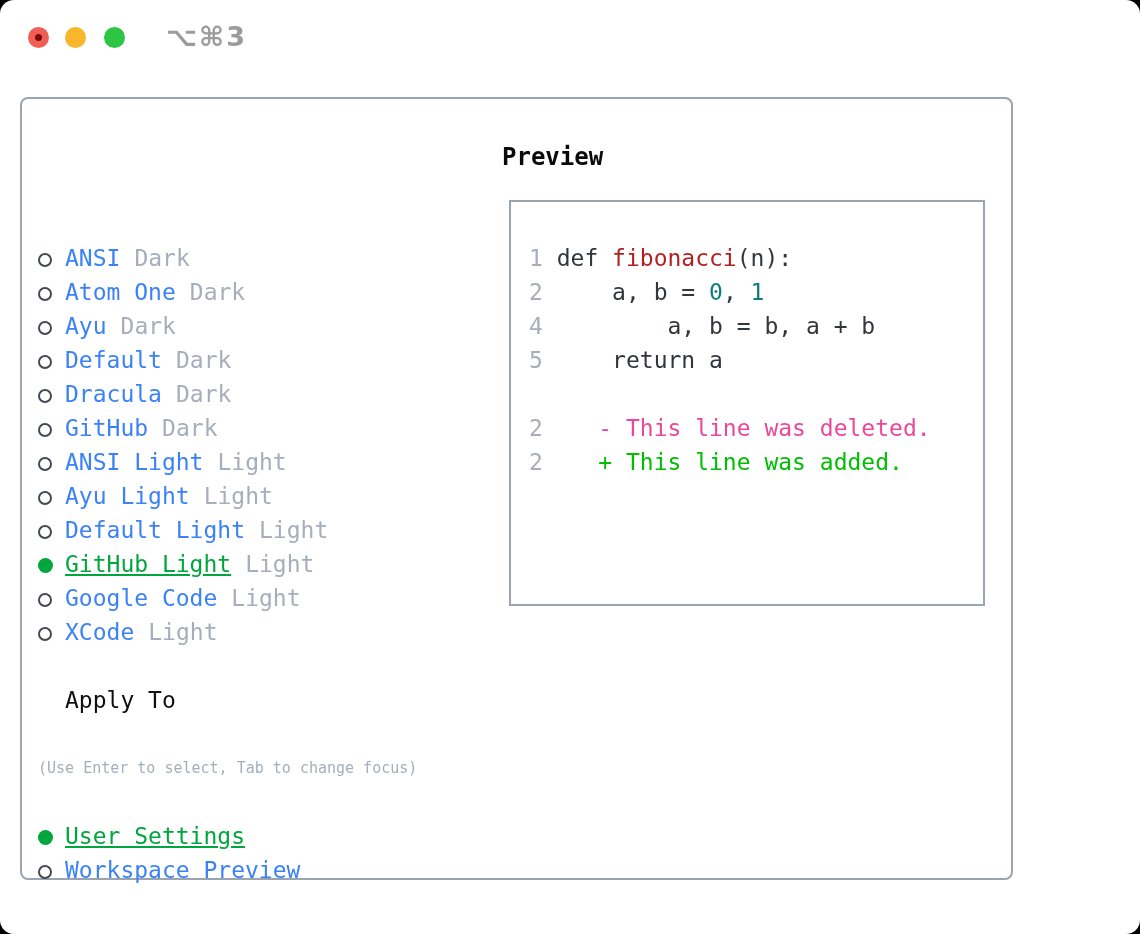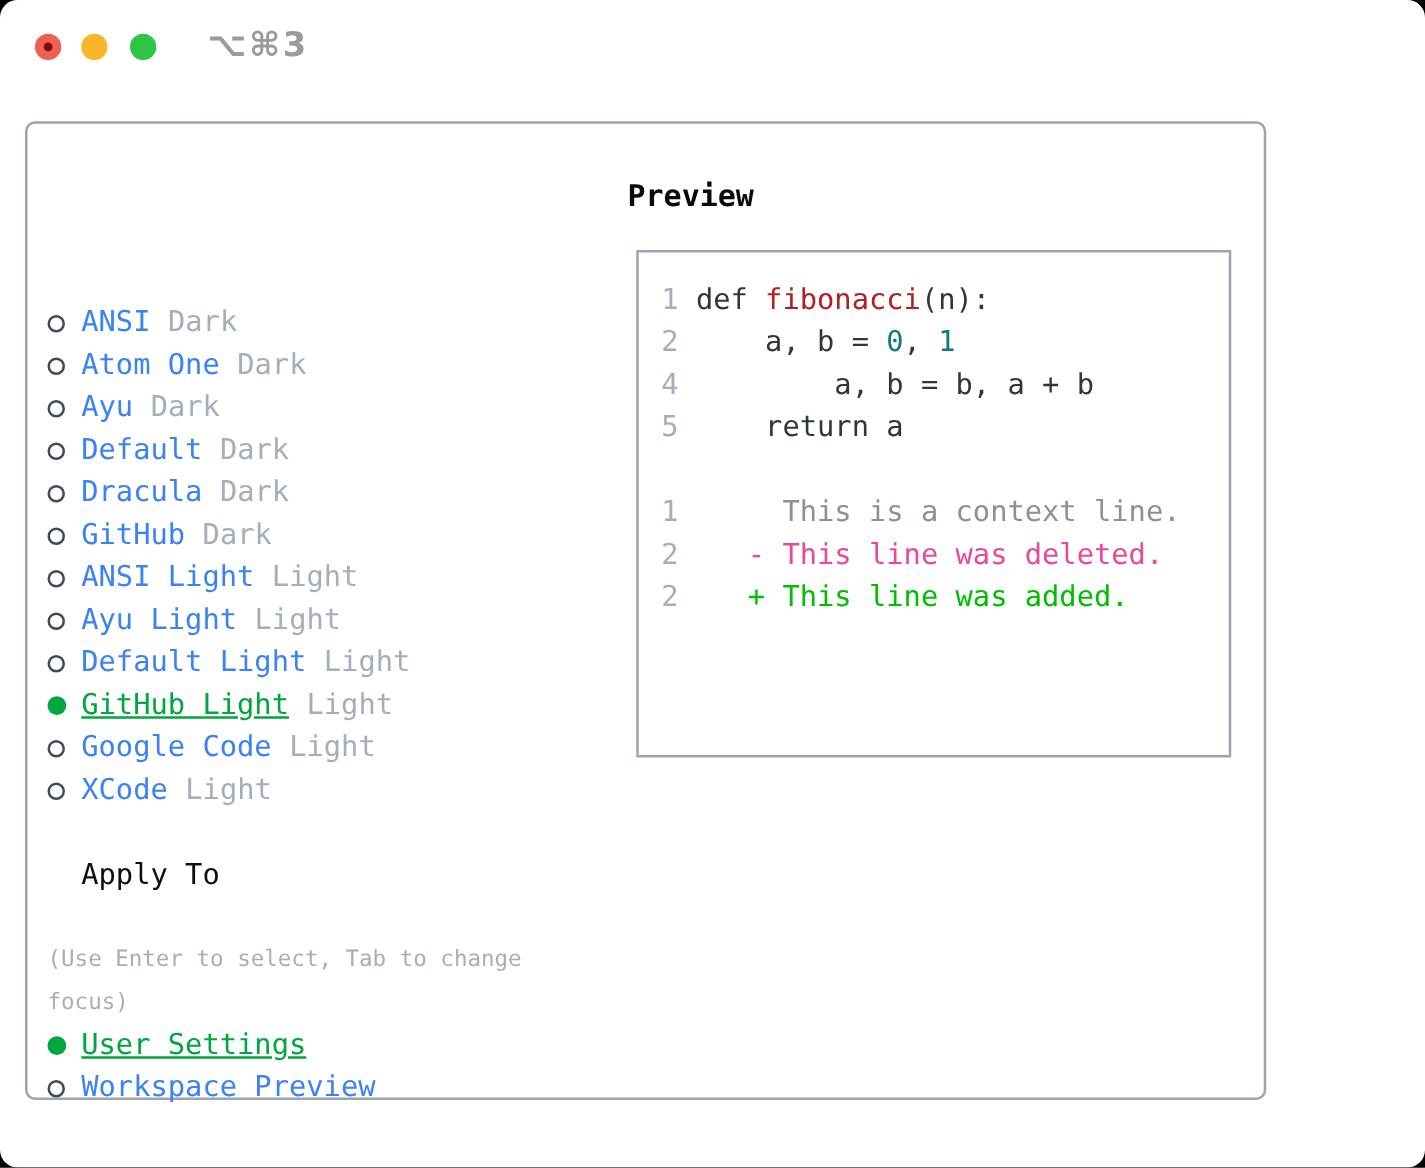--- a/index.html
+++ b/index.html
@@ -32,21 +32,21 @@
     position:absolute; left:20px; top:97px; width:993px; height:783px;
     border:2px solid #9aa5b1; border-radius:8px; background:#fff;
   }
   .mono { font-size:23px; line-height:34px; color:#30363d; }
 
   
   .list-block  { position:absolute; left:16px; top:40px;  white-space:pre; }
   .apply-block { position:absolute; left:16px; top:516px; white-space:pre; }
   .hint-block  {
     position:absolute; left:16px; top:652px; width:420px;
-    font-size:18px; line-height:34px; color:#a6aebb;
+    font-size:15px; line-height:34px; color:#a6aebb;
   }
 
   .list-header { font-weight:bold; color:#0a0a0a; }
   .list-header .prompt { display:inline-block; width:14px; }
   .list-header .hdr-label { margin-left:13px; }
 
   .opt-row { height:34px; }
   .radio {
     display:inline-block; width:14px; height:14px; border-radius:50%;
     border:2px solid #434a54; margin-right:13px; vertical-align:-1px;
@@ -60,21 +60,21 @@
   .apply-header { color:#0f0f0f; padding-left:27px; height:34px; }
 
   
   .preview-title {
     position:absolute; left:480px; top:41px;
     font-size:24px; line-height:34px; font-weight:bold; color:#0a0a0a;
   }
   .preview-box {
     position:absolute; left:487px; top:101px; width:476px; height:406px;
     border:2px solid #9aa5b1; background:#fff;
-    padding:21px 0 0 18px;
+    padding:39px 0 0 18px;
   }
   .code-line { white-space:pre; font-size:23px; line-height:34px; }
   .diff-section { margin-top:34px; }
 
   .tok-ln  { color:#a6aebb; }
   .tok-k   { color:#30363d; }
   .tok-fn  { color:#b32020; }
   .tok-num { color:#0e7c7c; }
   .tok-b   { color:#1f97d4; }
   .tok-ctx { color:#8a919c; }
@@ -109,20 +109,19 @@
     <div class="preview-title">Preview</div>
 
     <div class="preview-box">
       <div id="code-section">
           <div class="code-line"><span class="tok-ln">1 </span><span class="tok-k">def </span><span class="tok-fn">fibonacci</span><span class="tok-k">(n):</span></div>
           <div class="code-line"><span class="tok-ln">2 </span><span class="tok-k">    a, b = </span><span class="tok-num">0</span><span class="tok-k">, </span><span class="tok-num">1</span></div>
           <div class="code-line"><span class="tok-ln">4 </span><span class="tok-k">        a, b = b, a + b</span></div>
           <div class="code-line"><span class="tok-ln">5 </span><span class="tok-k">    return a</span></div>
         </div>
       <div id="diff-section" class="diff-section">
-          <div class="code-line"><span class="tok-ln">1 </span><span class="tok-ctx">     This is a context line.</span></div>
           <div class="code-line"><span class="tok-ln">2 </span><span class="tok-del">   - This line was deleted.</span></div>
           <div class="code-line"><span class="tok-ln">2 </span><span class="tok-add">   + This line was added.</span></div>
         </div>
     </div>
 
   </div>
 </div>
 
 </body></html>

